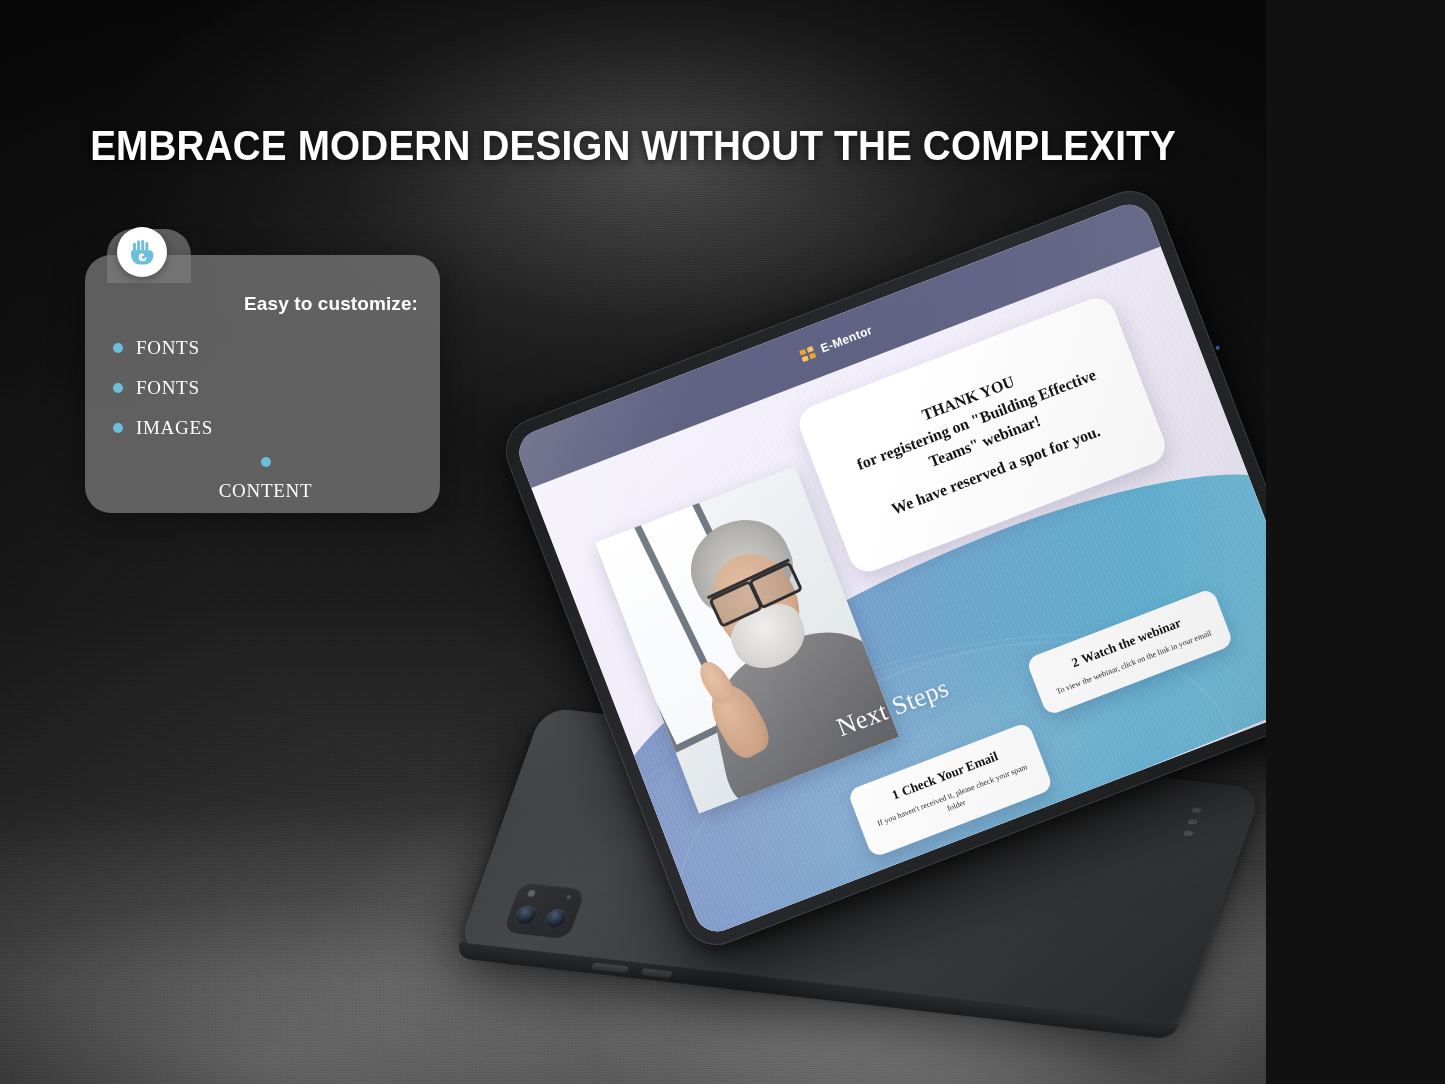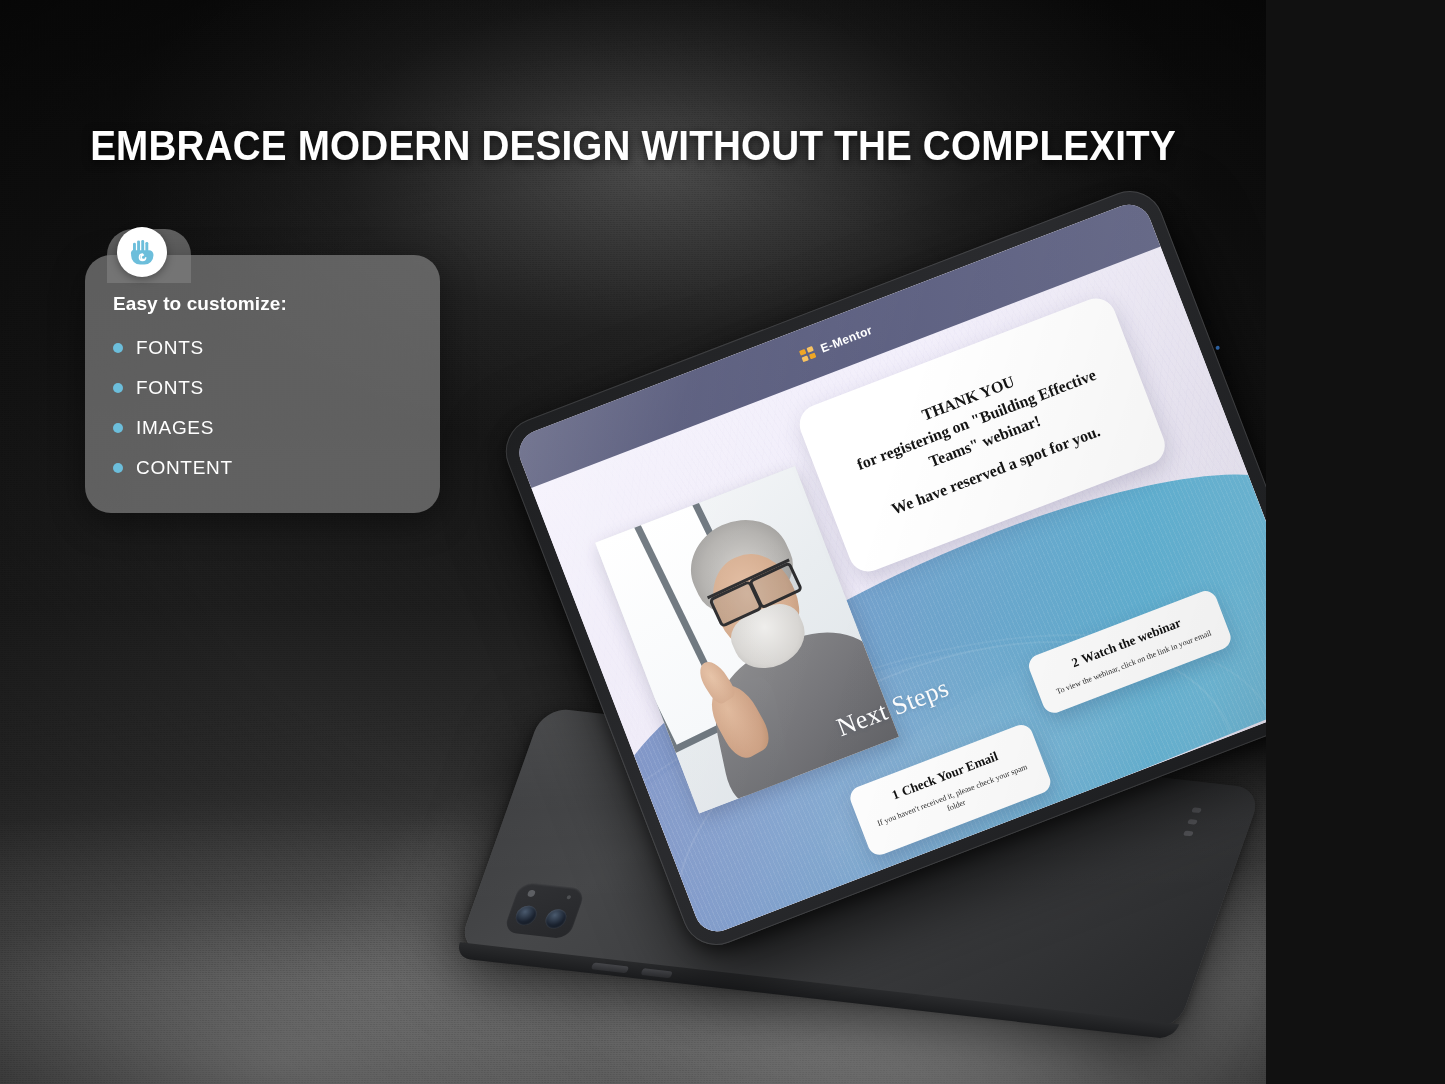--- a/index.html
+++ b/index.html
@@ -63,21 +63,21 @@
     letter-spacing: 0.2px;
     transform: scaleX(0.92);
     white-space: nowrap;
     text-shadow: 0 2px 10px rgba(0,0,0,0.65);
   }
 
   
   .panel-wrap {
     position: absolute;
     left: 85px; top: 255px;
-    width: 355px; height: 258px;
+    width: 355px; height: 258px; text-align: right;
   }
   .panel-body {
     position: absolute; inset: 0;
     background: rgba(125,125,125,0.72);
     border-radius: 26px;
     box-shadow: 0 10px 34px rgba(0,0,0,0.40);
   }
   
   .panel-notch {
     position: absolute;
@@ -103,28 +103,28 @@
     left: 28px; right: 22px; top: 38px;
     z-index: 2;
   }
   .panel-title {
     color: #ffffff;
     font-weight: 700;
     font-size: 19px;
     letter-spacing: 0.1px;
     margin-bottom: 22px;
   }
-  .panel-list { list-style: none; }
+  .panel-list { list-style: none; font-family: Liberation Serif, serif; }
   .panel-list li {
     display: flex;
     align-items: center;
     gap: 13px;
     margin-bottom: 18px;
   }
-  .panel-list li:last-child { margin-bottom: 0; }
+  .panel-list li:last-child { margin-bottom: 0; flex-direction: column; }
   .dot {
     width: 10px; height: 10px;
     border-radius: 50%;
     background: #6cbedb;
     flex: 0 0 auto;
   }
   .li-label {
     color: #ffffff;
     font-size: 19px;
     letter-spacing: 0.7px;

